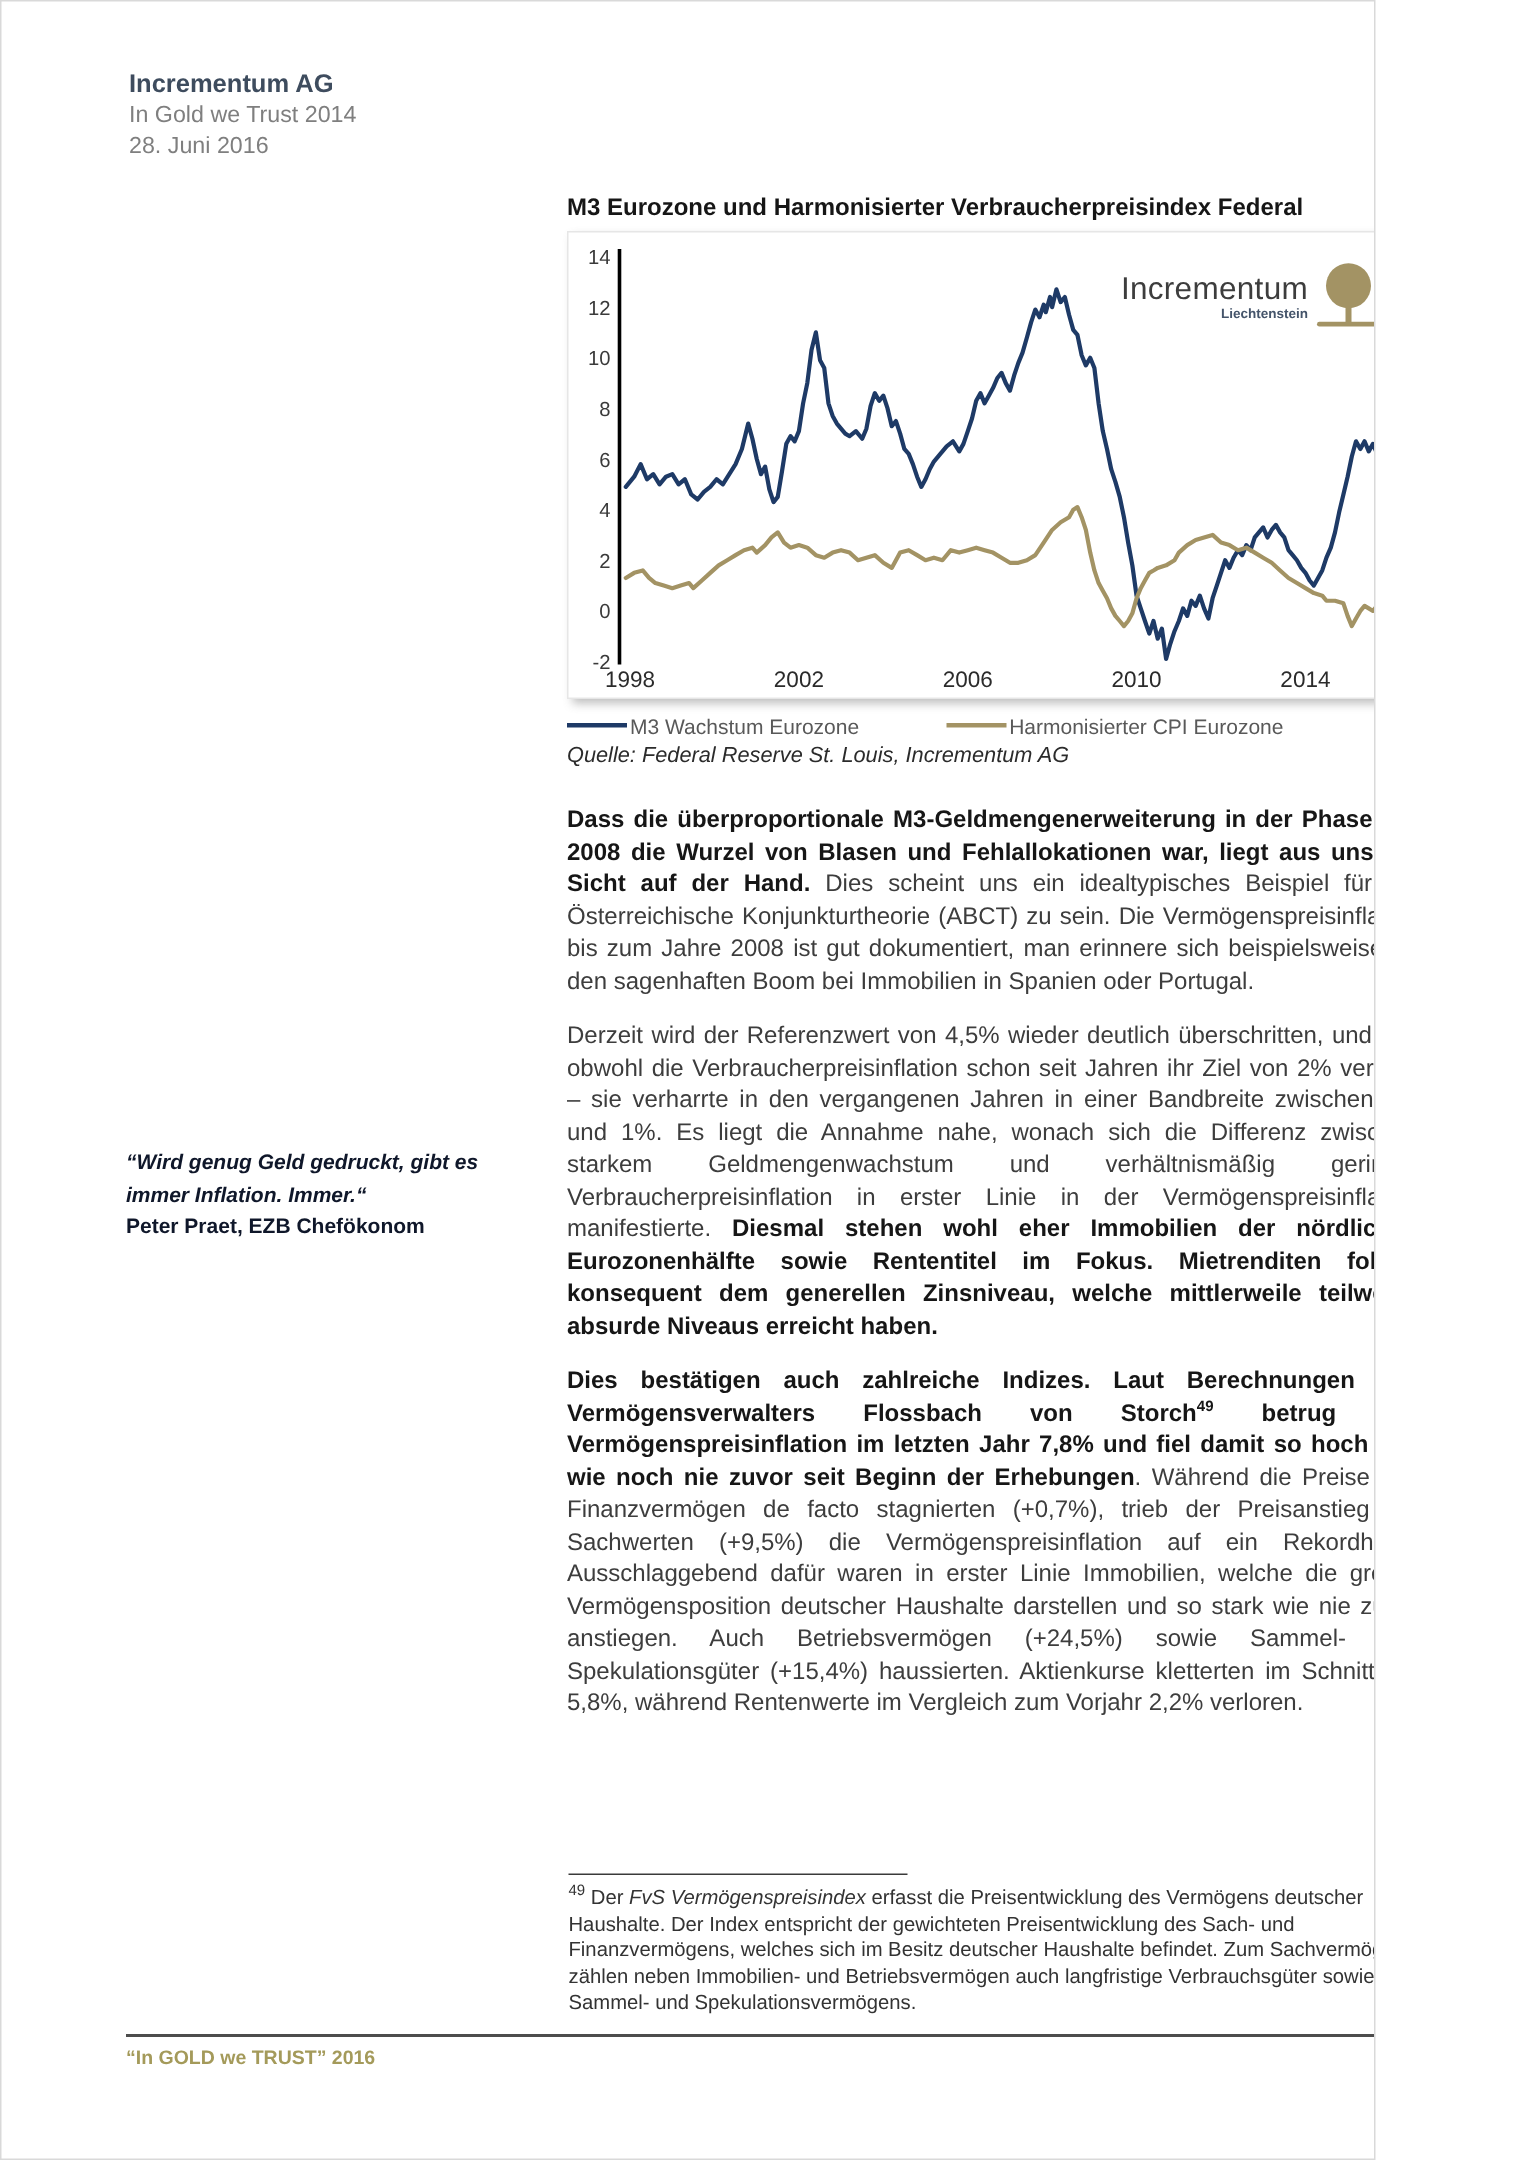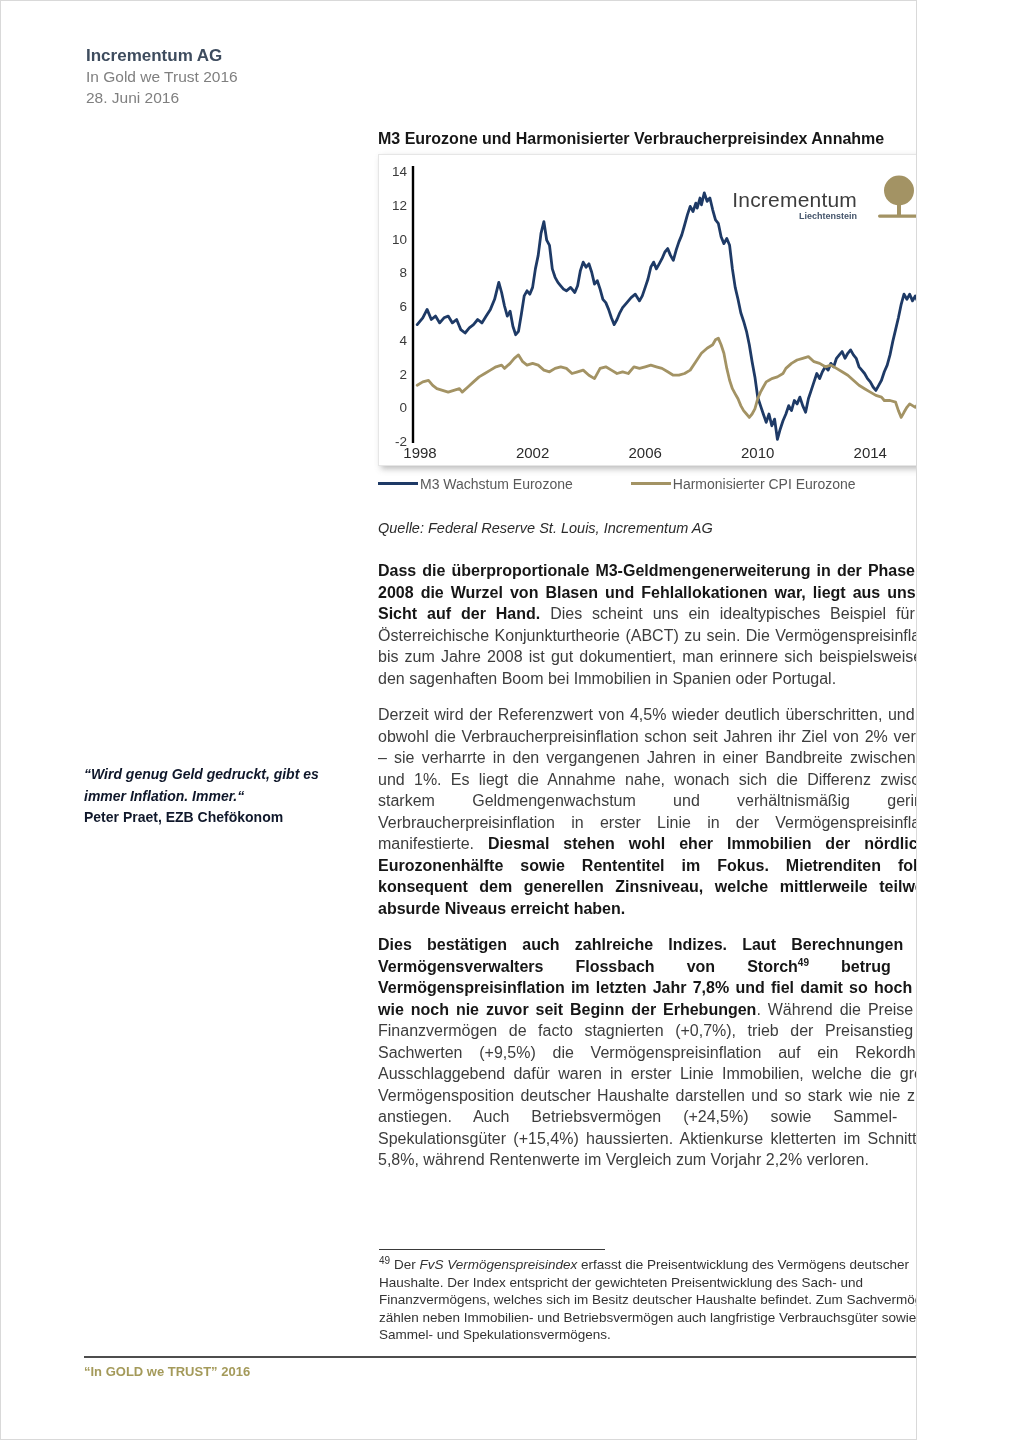--- a/index.html
+++ b/index.html
@@ -22,29 +22,29 @@
   .chart-title { font-size:16px; font-weight:bold; color:#161616; line-height:20px; margin-bottom:5px; }
   .figure {
     position:relative; width:560px; height:312px;
     background:#ffffff;
     border:1px solid #e6e6e6;
     box-shadow:3px 3px 6px rgba(110,110,110,0.45);
   }
   .figure svg { display:block; }
   .ytick { font-size:13.5px; fill:#3a3a3a; font-family:"Liberation Sans",sans-serif; }
   .xtick { font-size:15px; fill:#2b2b2b; font-family:"Liberation Sans",sans-serif; }
-  .logo { position:absolute; top:20px; right:14px; display:flex; align-items:flex-end;gap:15px; }
+  .logo { position:absolute; top:20px; right:14px; display:flex; align-items:center; }
   .logo-text { text-align:right; margin-right:3px; }
   .logo-name { font-size:21px; color:#3d3d3d; letter-spacing:0.2px; line-height:22px; }
   .logo-sub { font-size:9px; color:#44546a; font-weight:bold; line-height:10px; }
   .legend { margin-top:9px; height:17px; display:flex; justify-content:flex-start; gap:58px; }
   .legend-item { display:flex; align-items:center; gap:2px; }
   .legend-sample { width:40px; height:3px; }
   .legend-label { font-size:14px; color:#595959; }
-  .source { margin-top:28px; margin-bottom:23px; font-size:14.5px; font-style:italic; color:#2b2b2b; line-height:17px; }
+  .source { margin-top:4px; margin-bottom:23px; font-size:14.5px; font-style:italic; color:#2b2b2b; line-height:17px; }
   .para { font-size:16px; line-height:21.5px; text-align:justify; color:#3d3d3d; margin-bottom:15px; }
   .para .b, .footnote .b { font-weight:bold; color:#161616; }
   .para .i, .footnote .i { font-style:italic; }
   sup { font-size:10px; vertical-align:super; line-height:0; }
   
   .quote { position:absolute; left:83px; top:763px; width:278px; font-size:14px; font-weight:bold; line-height:21.5px; color:#0f172a; }
   .quote-text { font-style:italic; }
   
   .footnote { position:absolute; left:378px; top:1248px; width:566px; }
   .footnote-rule { width:226px; border-top:1.5px solid #3a3a3a; margin-bottom:6px; }
@@ -54,26 +54,26 @@
   .footer-left { font-size:13px; font-weight:bold; color:#a49a5a; }
   .footer-right { font-size:13px; color:#a49a5a; }
 </style>
 </head>
 <body>
 
 <div class="page">
 
   <div class="header">
     <div class="company">Incrementum AG</div>
-    <div class="sub">In Gold we Trust 2016</div>
+    <div class="sub">In Gold we Trust 2014</div>
     <div class="sub">28. Juni 2016</div>
   </div>
 
   <div class="main">
-    <div class="chart-title">M3 Eurozone und Harmonisierter Verbraucherpreisindex Annahme</div>
+    <div class="chart-title">M3 Eurozone und Harmonisierter Verbraucherpreisindex Federal</div>
 
     <div class="figure">
       <svg id="chart-svg" width="558" height="310" viewBox="0 0 558 310">
           <text x="28" y="291" text-anchor="end" class="ytick">-2</text>
           <text x="28" y="257.25" text-anchor="end" class="ytick">0</text>
           <text x="28" y="223.5" text-anchor="end" class="ytick">2</text>
           <text x="28" y="189.75" text-anchor="end" class="ytick">4</text>
           <text x="28" y="156" text-anchor="end" class="ytick">6</text>
           <text x="28" y="122.25" text-anchor="end" class="ytick">8</text>
           <text x="28" y="88.5" text-anchor="end" class="ytick">10</text>

